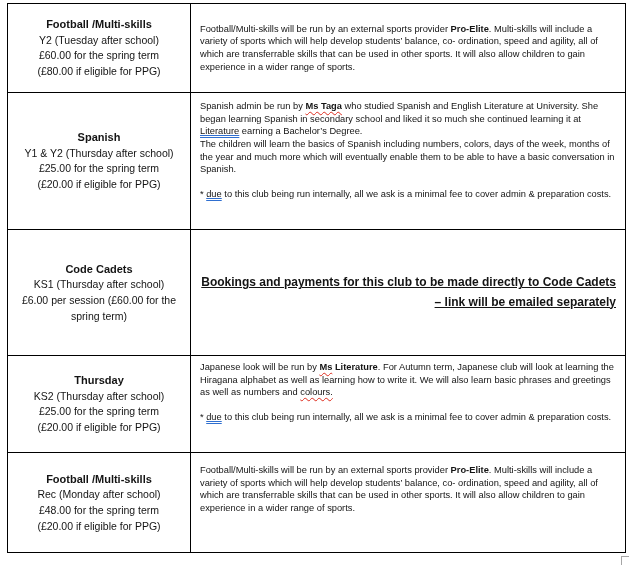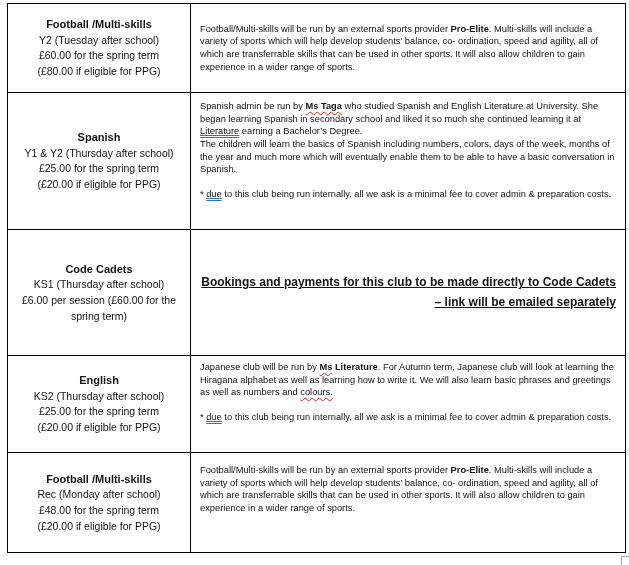--- a/index.html
+++ b/index.html
@@ -97,27 +97,27 @@
         <div>KS1 (Thursday after school)</div>
         <div>£6.00 per session (£60.00 for the spring term)</div>
       </td>
       <td class="desc-cell v-mid">
         <p class="booking"><span>Bookings and payments for this club to be made directly to Code Cadets</span><br><span>– link will be emailed separately</span></p>
       </td>
     </tr>
 
     <tr class="r4">
       <td class="club-cell">
-        <div class="club-title">English</div>
+        <div class="club-title">Thursday</div>
         <div>KS2 (Thursday after school)</div>
         <div>£25.00 for the spring term</div>
         <div>(£20.00 if eligible for PPG)</div>
       </td>
       <td class="desc-cell pad-sm">
-        <p class="para"><span>Japanese club will be run by </span><span class="bold spell-red">Ms</span><span class="bold"> Literature</span><span>.  For Autumn term, Japanese club will look at learning the Hiragana alphabet as well as learning how to write it. We will also learn basic phrases and greetings as well as numbers and </span><span class="spell-red">colours.</span></p>
+        <p class="para"><span>Japanese look will be run by </span><span class="bold spell-red">Ms</span><span class="bold"> Literature</span><span>.  For Autumn term, Japanese club will look at learning the Hiragana alphabet as well as learning how to write it. We will also learn basic phrases and greetings as well as numbers and </span><span class="spell-red">colours.</span></p>
         <p class="note"><span>* </span><span class="grammar-blue">due</span><span> to this club being run internally, all we ask is a minimal fee to cover admin &amp; preparation costs.</span></p>
       </td>
     </tr>
 
     <tr class="r5">
       <td class="club-cell">
         <div class="club-title">Football /Multi-skills</div>
         <div>Rec (Monday after school)</div>
         <div>£48.00 for the spring term</div>
         <div>(£20.00 if eligible for PPG)</div>

